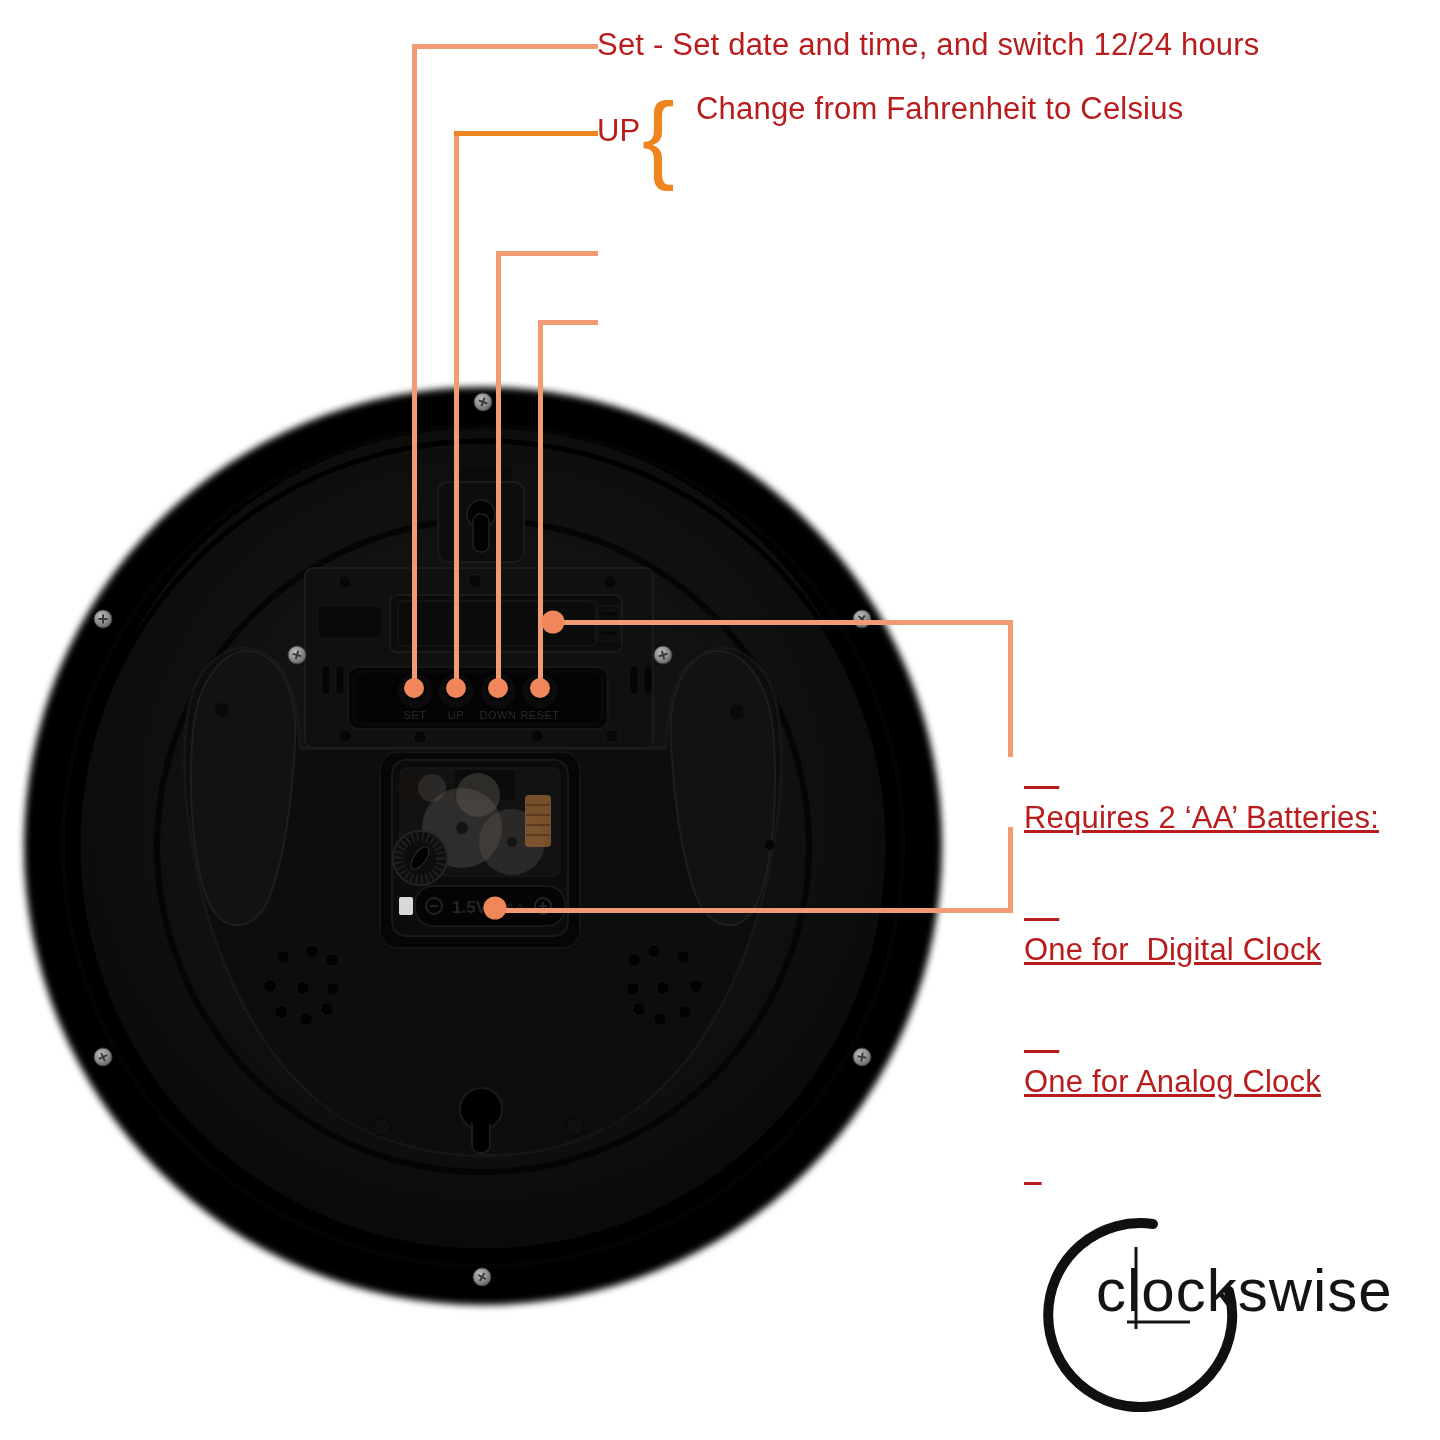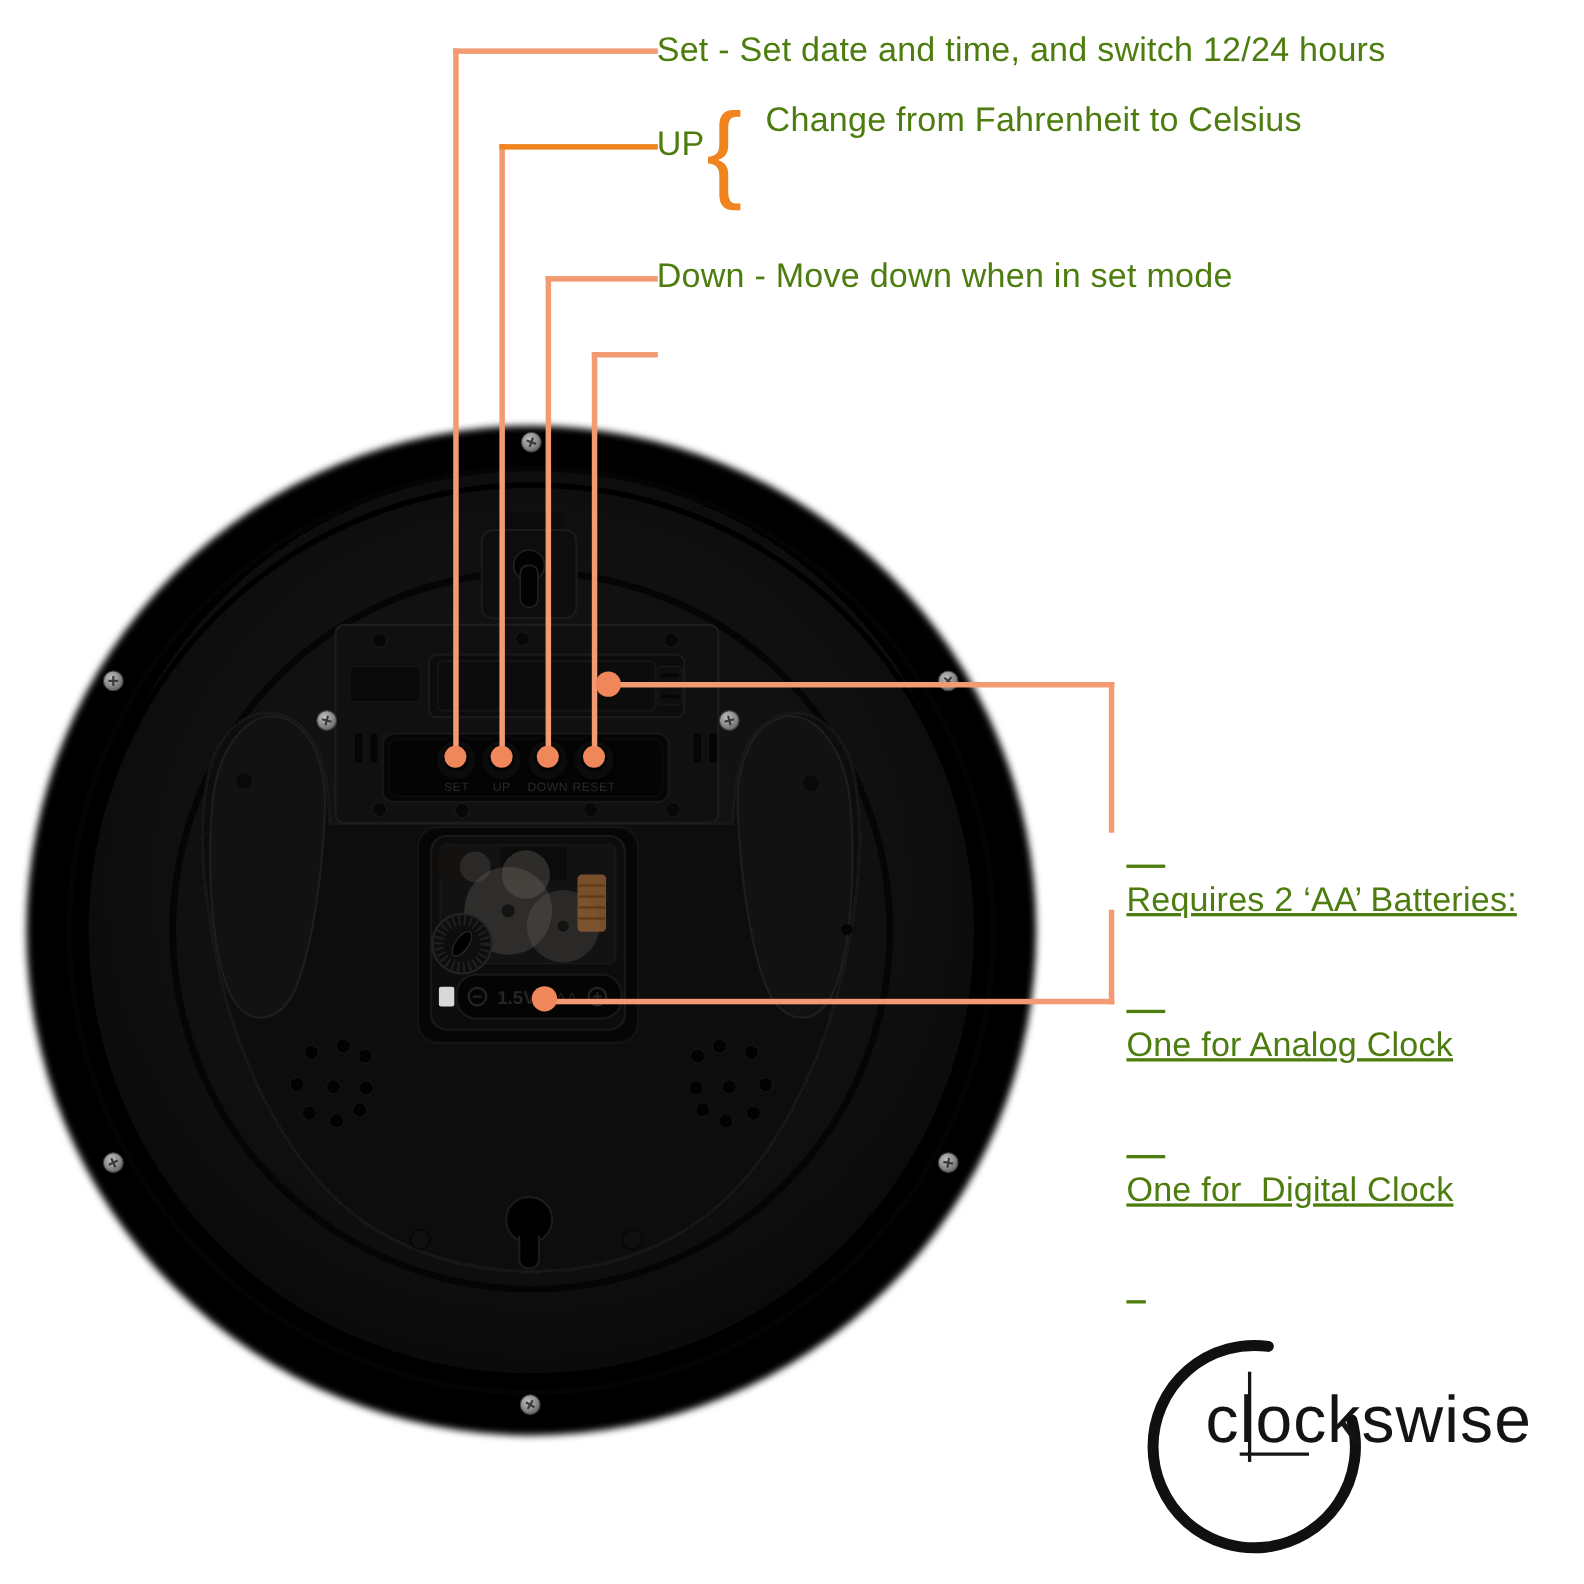--- a/index.html
+++ b/index.html
@@ -2,21 +2,21 @@
 <html><head>
 <meta charset="utf-8">
 <style>
   html,body { margin:0; padding:0; background:#ffffff; }
   .page {
     position:relative; width:1440px; height:1440px; background:#ffffff;
     font-family:"Liberation Sans", sans-serif; overflow:hidden;
   }
   svg { position:absolute; left:0; top:0; }
   .ann-text {
-    position:absolute; color:#4d7c0f; font-size:31px; line-height:1;
+    position:absolute; color:#b91c1c; font-size:31px; line-height:1;
     white-space:pre; letter-spacing:0.2px;
   }
   .battery-note { line-height:44px;text-decoration:underline; }
   .hline, .vline { position:absolute; background:#F29B72; }
   .hline { height:5px; } .vline { width:5px; }
   .hline.orange { background:#F0841E; }
   .dot {
     position:absolute; width:20px; height:20px; border-radius:50%;
     background:#F0875A; transform:translate(-50%,-50%);
   }
@@ -287,22 +287,21 @@
   <div class="dot" style="left:540px; top:688px;"></div>
   <div class="dot big" style="left:553px; top:622px;"></div>
   <div class="dot big" style="left:495px; top:908px;"></div>
 
   <div class="ann-text" style="left:597px; top:29px;">Set - Set date and time, and switch 12/24 hours</div>
 
   <div class="ann-text" style="left:597px; top:115px;">UP</div>
   <div class="brace" style="left:642px; top:88px;">{</div>
   <div class="ann-text" style="left:696px; top:93px;text-align:right;">Change from Fahrenheit to Celsius</div>
 
-  <div class="ann-text" style="left:597px; top:235px;">Down - Move down when in set mode</div>
 
 
   <div class="ann-text battery-note" style="left:1024px; top:708px;">
     <div>Requires 2 ‘AA’ Batteries:</div>
+    <div>One for  Digital Clock</div>
     <div>One for Analog Clock</div>
-    <div>One for  Digital Clock</div>
   </div>
 
 </div>
 
 </body></html>

